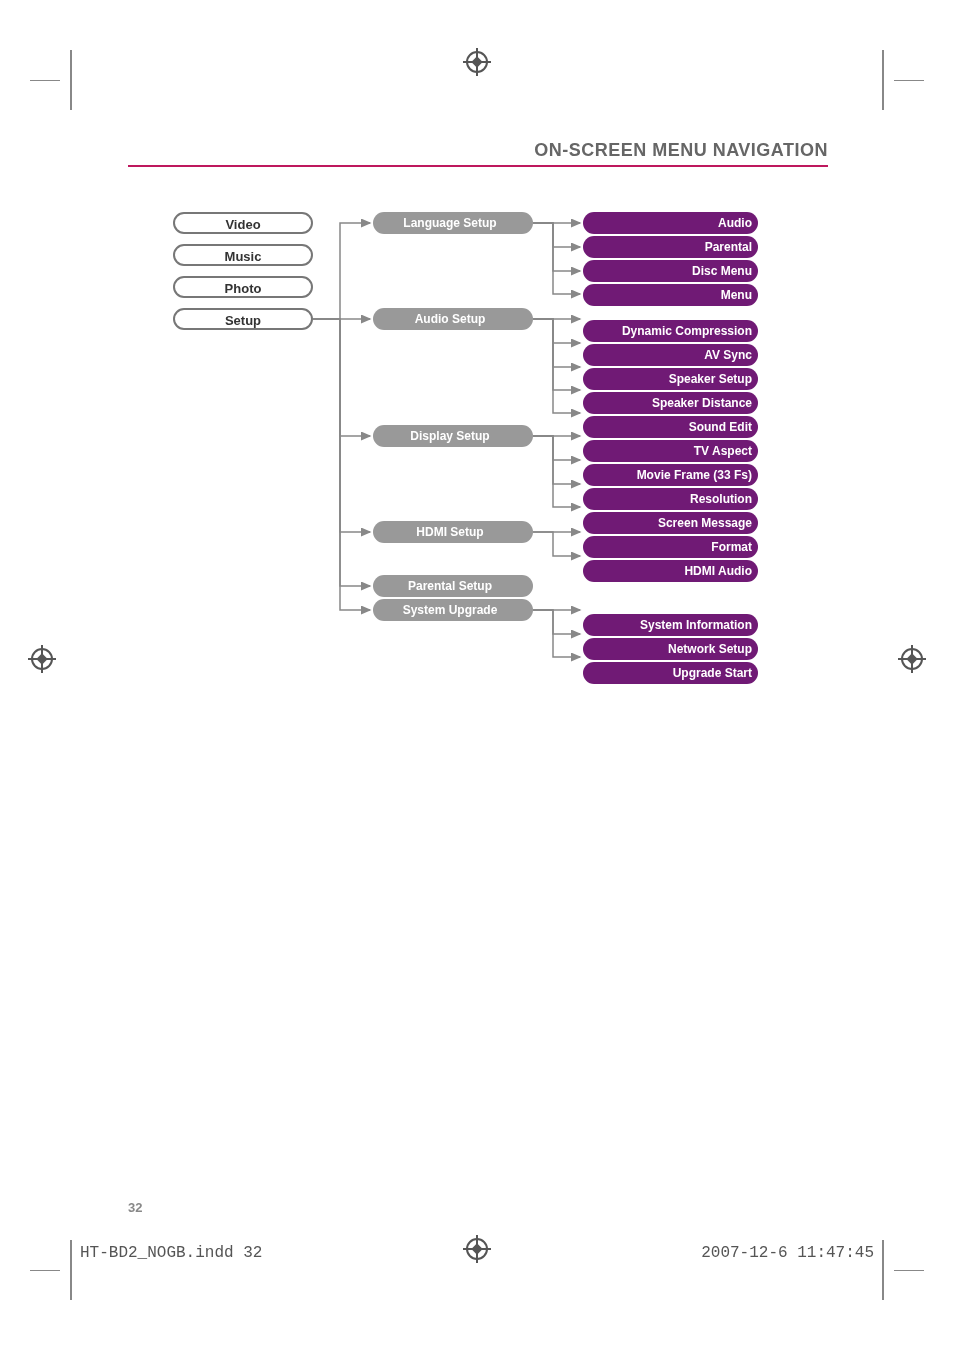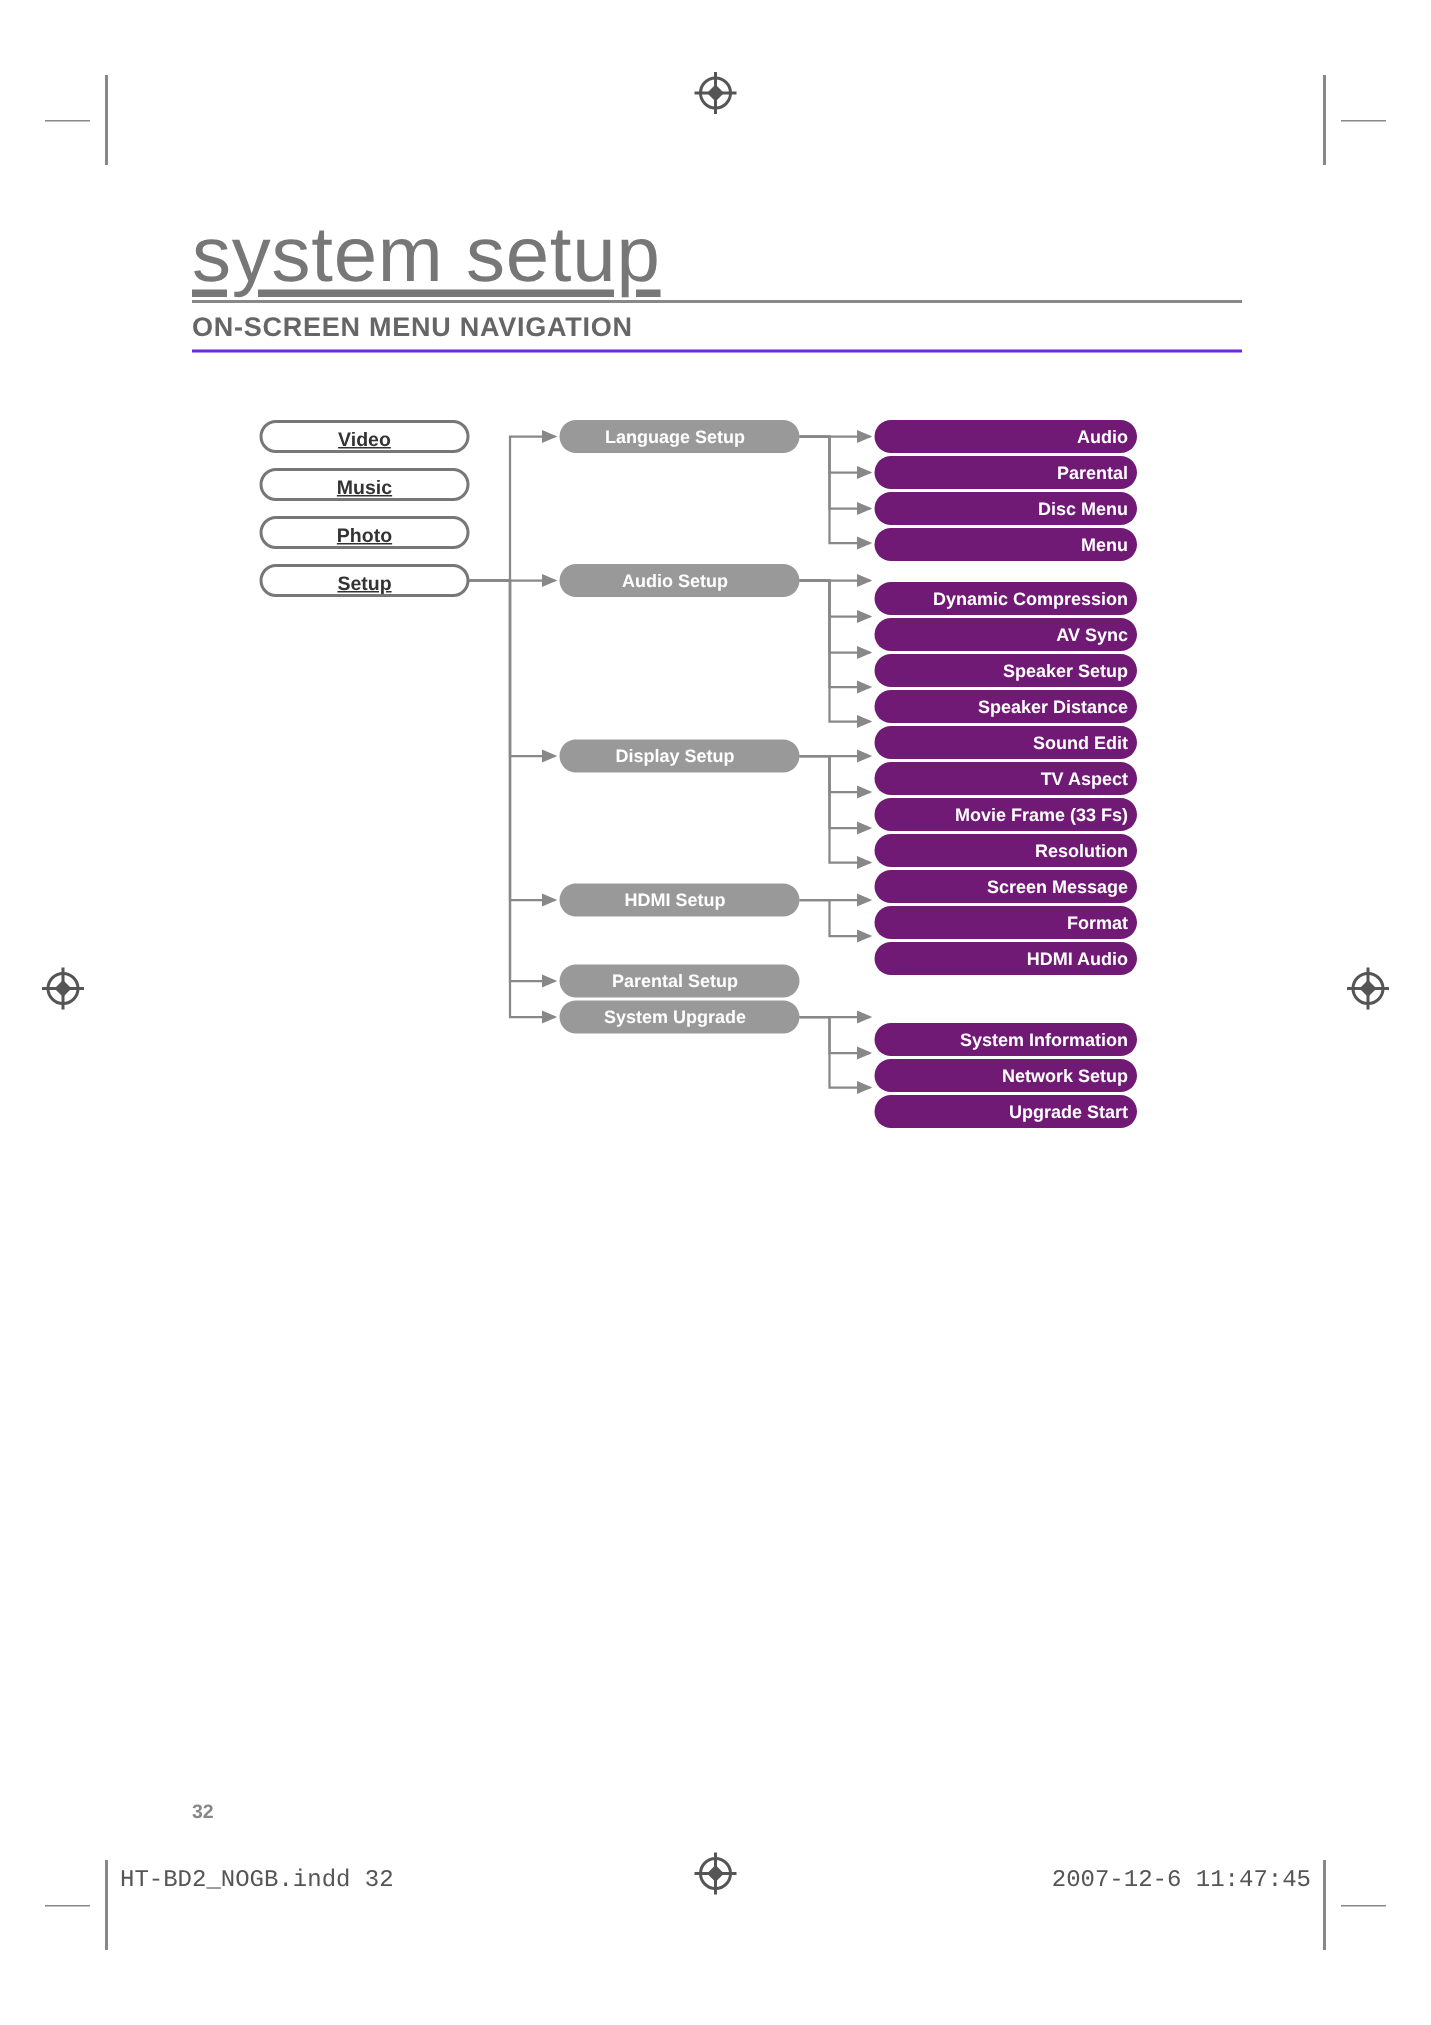--- a/index.html
+++ b/index.html
@@ -30,40 +30,40 @@
   .reg-line-h { width: 28px; height: 2px; background: #555; position: absolute; top: 13px; left: 0; }
   .reg-line-v { width: 2px; height: 28px; background: #555; position: absolute; top: 0; left: 13px; }
   .reg-top { position: absolute; top: 48px; left: 463px; }
   .reg-left { position: absolute; top: 645px; left: 28px; }
   .reg-right { position: absolute; top: 645px; right: 28px; }
   .reg-bot { position: absolute; bottom: 87px; left: 463px; }
 
   .page { position: absolute; top: 140px; left: 128px; width: 700px; }
   h1 { font-size: 52px; font-weight: 300; color: #777; margin: 0 0 6px 0; letter-spacing: 0.5px; border-bottom: 2px solid #888; text-decoration: underline; text-underline-offset: 6px; }
   .intro { font-size: 17px; color: #777; line-height: 1.35; margin: 10px 0 18px 0; font-weight: 400; }
-  h2 { font-size: 18px; color: #666; border-bottom: 2px solid #6d28d9; padding-bottom: 4px; margin: 0 0 45px 0; letter-spacing: 0.5px; font-weight: 600; }
+  h2 { font-size: 18px; color: #666; border-bottom: 2px solid #be185d; padding-bottom: 4px; margin: 0 0 45px 0; letter-spacing: 0.5px; font-weight: 600; text-align: right; }
 
   .nav-tree { position: relative; left: 45px; }
   .col { position: absolute; top: 0; }
   .col1 { left: 0; width: 140px; }
   .col2 { left: 200px; width: 180px; }
   .col3 { left: 410px; width: 175px; }
 
   .pill {
     border: 2px solid #888;
     border-radius: 12px;
     height: 22px;
     line-height: 22px;
     text-align: center;
     font-size: 13px;
     margin-bottom: 10px;
     box-sizing: border-box;
     padding: 0 6px;
   }
-  .pill.white { background: #fff; color: #333; font-weight: bold; border-color: #777; text-decoration: underline; }
+  .pill.white { background: #fff; color: #333; font-weight: bold; border-color: #777; }
   .pill.gray  { background: #999; color: #fff; font-weight: bold; border: none; text-align: left; padding-left: 10px; font-size: 12px; }
   .pill.light { background: #701a75; color: #fff; font-weight: bold; border: none; text-align: right; padding-left: 10px; font-size: 12px; }
 
   svg.connectors { position: absolute; top: 0; left: 0; overflow: visible; }
 
   .page-num { position: absolute; bottom: 135px; left: 128px; font-weight: bold; color: #888; font-size: 13px; }
   .footer { position: absolute; bottom: 88px; left: 80px; right: 80px; font-family: "Courier New", monospace; font-size: 16px; color: #555; display: flex; justify-content: space-between; }
 </style>
 </head>
 <body>
@@ -103,21 +103,20 @@
     <div class="reg-sq"></div>
   </div>
 <div class="reg-bot reg-mark">
     <div class="reg-line-h"></div>
     <div class="reg-line-v"></div>
     <div class="reg-circle"></div>
     <div class="reg-sq"></div>
   </div>
 
 <div class="page">
-  <h1>system setup</h1>
   <h2>ON-SCREEN MENU NAVIGATION</h2>
 
   <div class="nav-tree">
 
     <svg class="connectors" width="600" height="470">
       <defs>
         <marker id="ah" markerWidth="8" markerHeight="8" refX="6" refY="3" orient="auto">
           <path d="M0,0 L7,3 L0,6 Z" fill="#888"></path>
         </marker>
       </defs>

